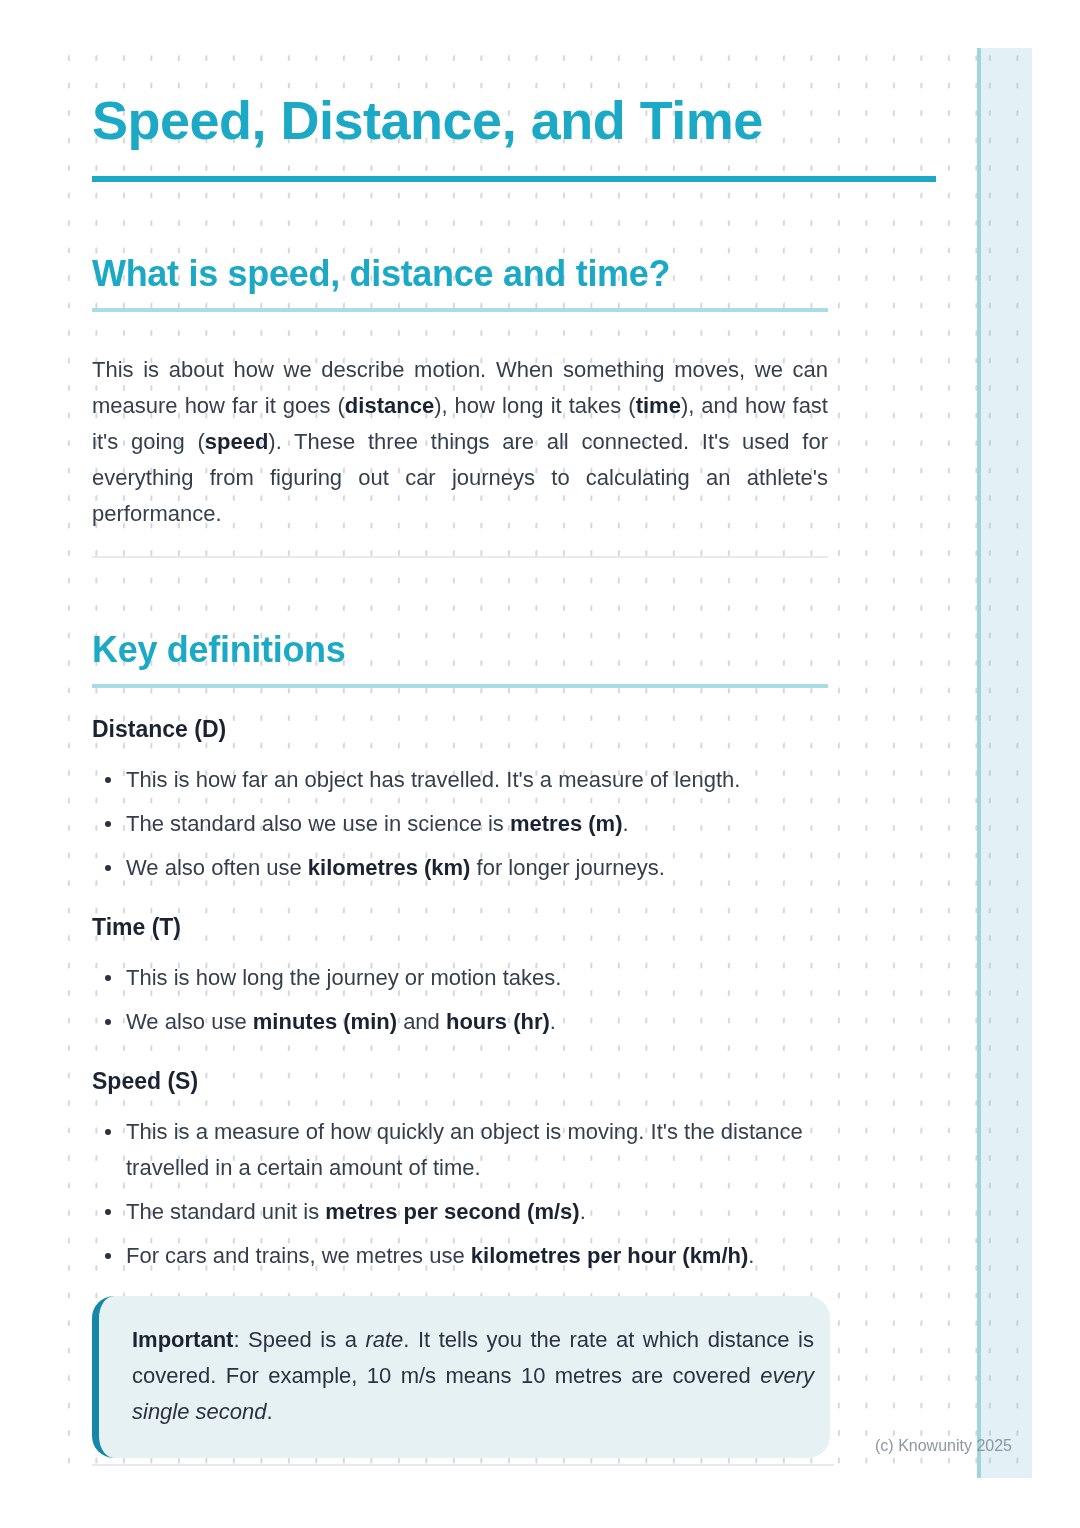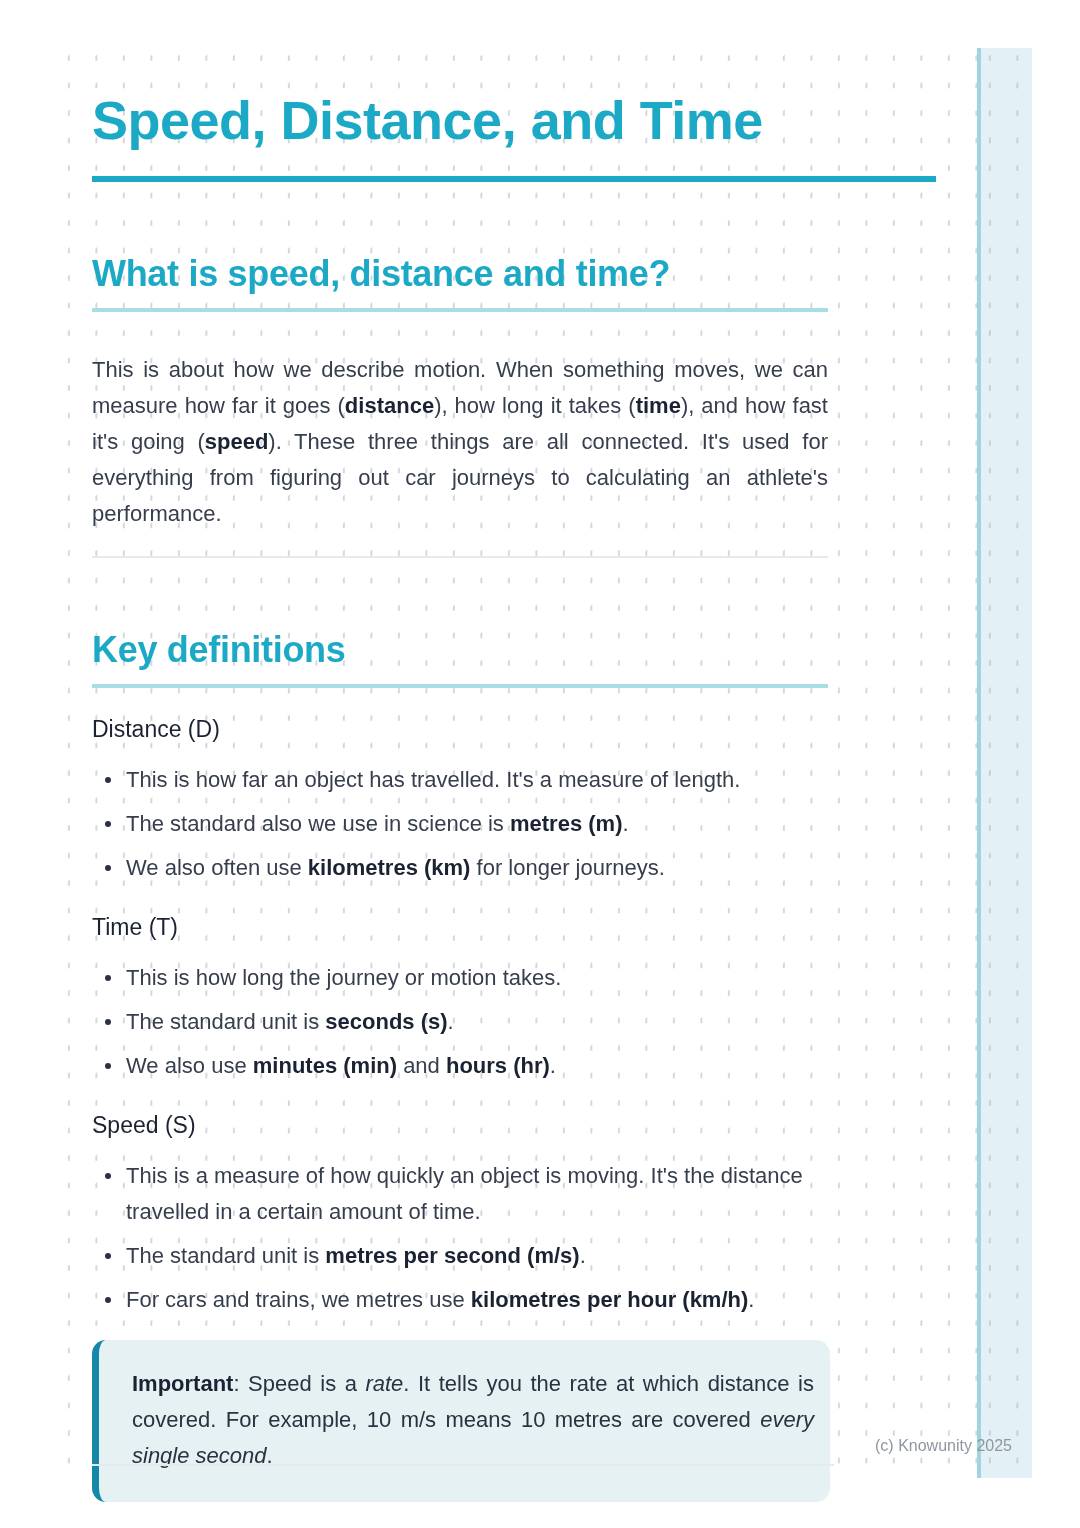--- a/index.html
+++ b/index.html
@@ -57,41 +57,41 @@
   }
   .intro{
     margin-top:40px;width:736px;
     font-size:22px;line-height:36px;text-align:justify;
   }
   .divider{
     margin-top:24px;width:736px;height:2px;background:var(--divider);
   }
   h3.subheading{
     margin-top:26px;
-    font-size:23px;line-height:30px;font-weight:400;
+    font-size:23px;line-height:30px;font-weight:700;
     color:var(--text_strong);
   }
   ul.def-list{
     margin-top:18px;list-style:none;width:712px;
   }
   ul.def-list li{
     position:relative;padding-left:34px;margin-bottom:8px;
     font-size:22px;line-height:36px;max-width:712px;
   }
   ul.def-list li::before{
     content:"";position:absolute;left:13px;top:15px;
     width:6px;height:6px;border-radius:50%;background:#2a3242;
   }
   .b{font-weight:700;color:var(--text_strong);}
   .i{font-style:italic;}
   .callout{
     margin-top:22px;width:738px;
     background:var(--callout_bg);
     border-left:7px solid var(--callout_border);
-    border-radius:14px;
+    border-radius:22px;
     padding:26px 16px 28px 33px;
     font-size:22px;line-height:36px;text-align:justify;
     color:#2a3240;
   }
   .footer-note{
     position:absolute;top:1437px;right:68px;z-index:3;
     font-size:16px;color:var(--muted);
   }
   .bottom-divider{
     position:absolute;left:92px;top:1464px;width:742px;height:2px;
@@ -122,21 +122,20 @@
   <h3 class="subheading">Distance (D)</h3>
   <ul class="def-list">
     <li><span>This is how far an object has travelled. It's a measure of length.</span></li>
     <li><span>The standard also we use in science is </span><span class="b">metres (m)</span><span>.</span></li>
     <li><span>We also often use </span><span class="b">kilometres (km)</span><span> for longer journeys.</span></li>
   </ul>
 
   <h3 class="subheading">Time (T)</h3>
   <ul class="def-list">
     <li><span>This is how long the journey or motion takes.</span></li>
-    <li><span>The standard unit is </span><span class="b">seconds (s)</span><span>.</span></li>
     <li><span>We also use </span><span class="b">minutes (min)</span><span> and </span><span class="b">hours (hr)</span><span>.</span></li>
   </ul>
 
   <h3 class="subheading">Speed (S)</h3>
   <ul class="def-list">
     <li><span>This is a measure of how quickly an object is moving. It's the distance travelled in a certain amount of time.</span></li>
     <li><span>The standard unit is </span><span class="b">metres per second (m/s)</span><span>.</span></li>
     <li><span>For cars and trains, we metres use </span><span class="b">kilometres per hour (km/h)</span><span>.</span></li>
   </ul>
 

